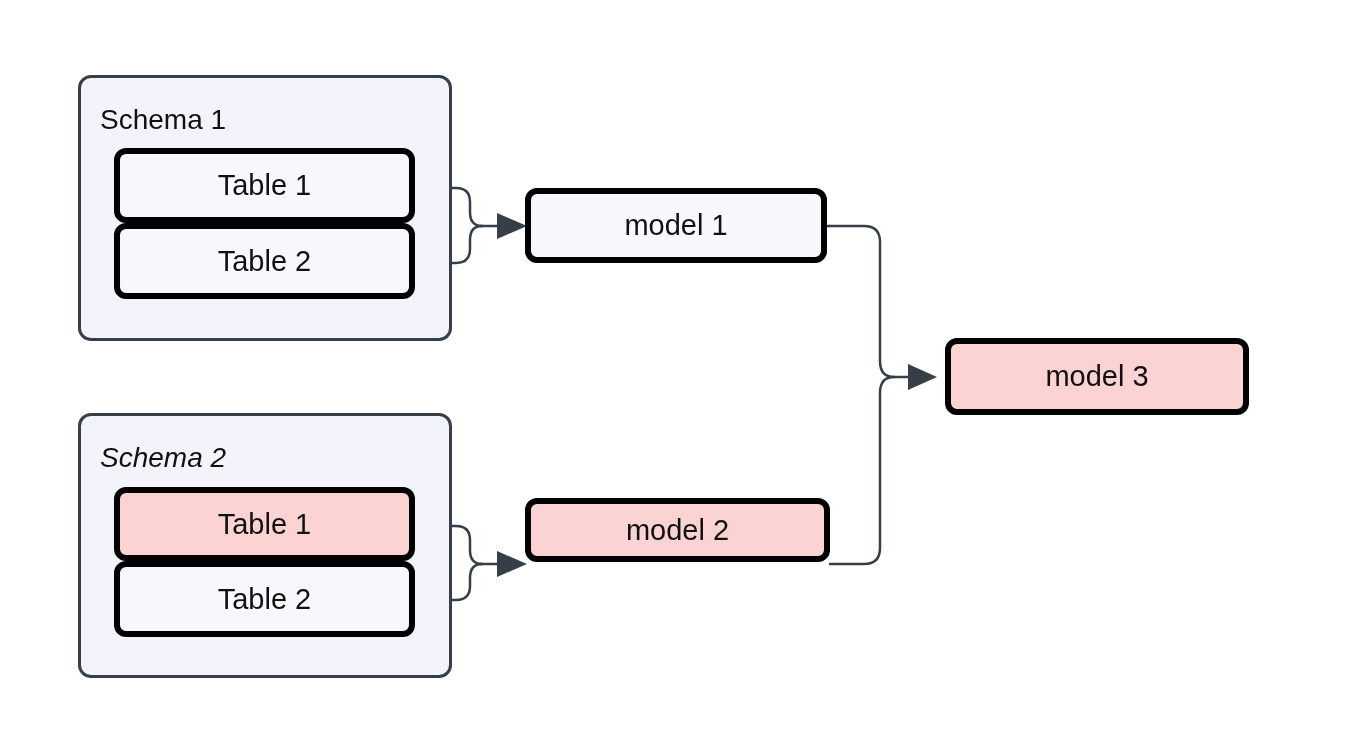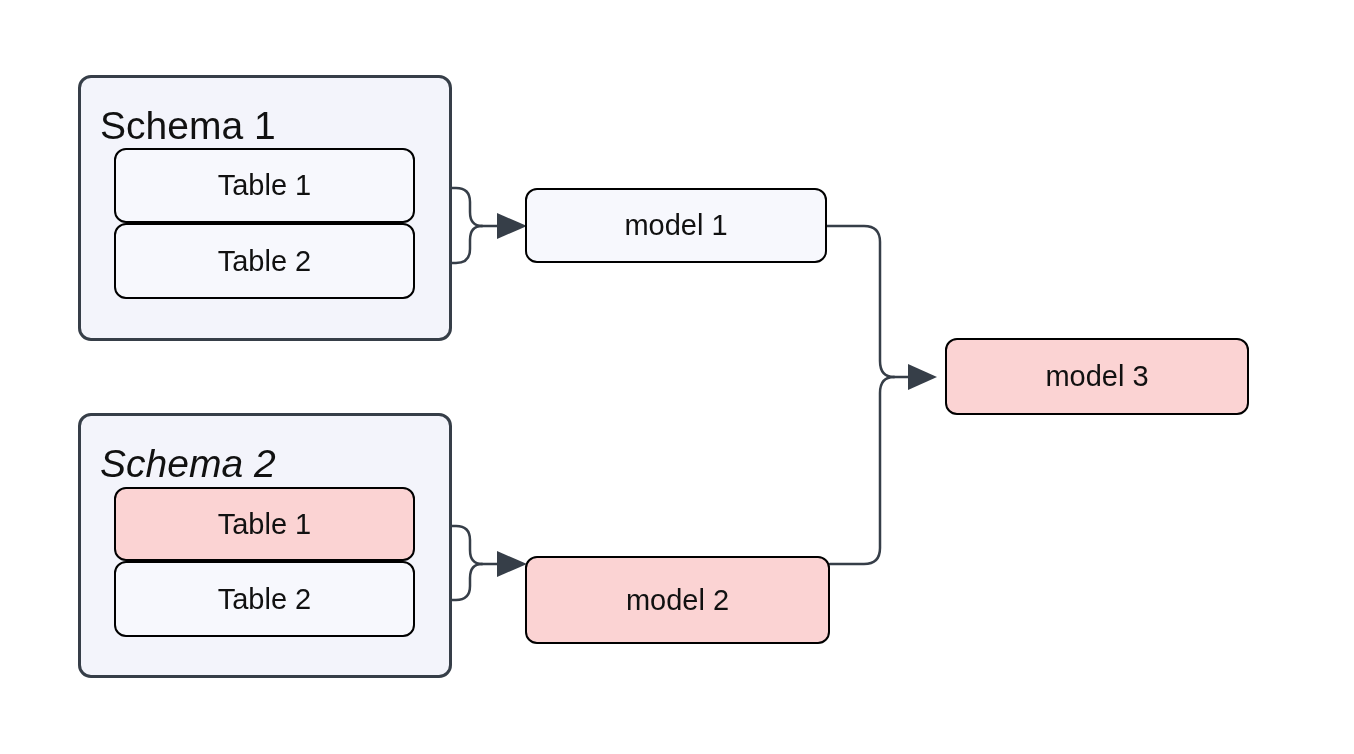--- a/index.html
+++ b/index.html
@@ -17,27 +17,27 @@
   }
   .cluster {
     position: absolute;
     background: #f3f4fb;
     border: 3.5px solid #363e48;
     border-radius: 13px;
     box-sizing: border-box;
   }
   .cluster-title {
     position: absolute;
-    font-size: 39px;
+    font-size: 28px;
     color: #111111;
     white-space: nowrap;
   }
   .node {
     position: absolute;
-    border: 2px solid #000000;
+    border: 6px solid #000000;
     border-radius: 12px;
     box-sizing: border-box;
     display: flex;
     align-items: center;
     justify-content: center;
     font-size: 29px;
     color: #111111;
     white-space: nowrap;
   }
   .node.light { background: #f7f8fd; }
@@ -97,20 +97,20 @@
   <div class="node pink" style="left:114px; top:487px; width:301px; height:74px;">
     <span>Table 1</span>
   </div>
   <div class="node light" style="left:114px; top:561px; width:301px; height:76px;">
     <span>Table 2</span>
   </div>
 
   <div class="node light" style="left:525px; top:188px; width:302px; height:75px;">
     <span>model 1</span>
   </div>
-  <div class="node pink" style="left:525px; top:556px; width:305px; height:88px;">
+  <div class="node pink" style="left:525px; top:498px; width:305px; height:64px;">
     <span>model 2</span>
   </div>
   <div class="node pink" style="left:938px; top:338px; width:304px; height:77px;margin-left:7px;">
     <span>model 3</span>
   </div>
 
 </div>
 
 </body></html>

